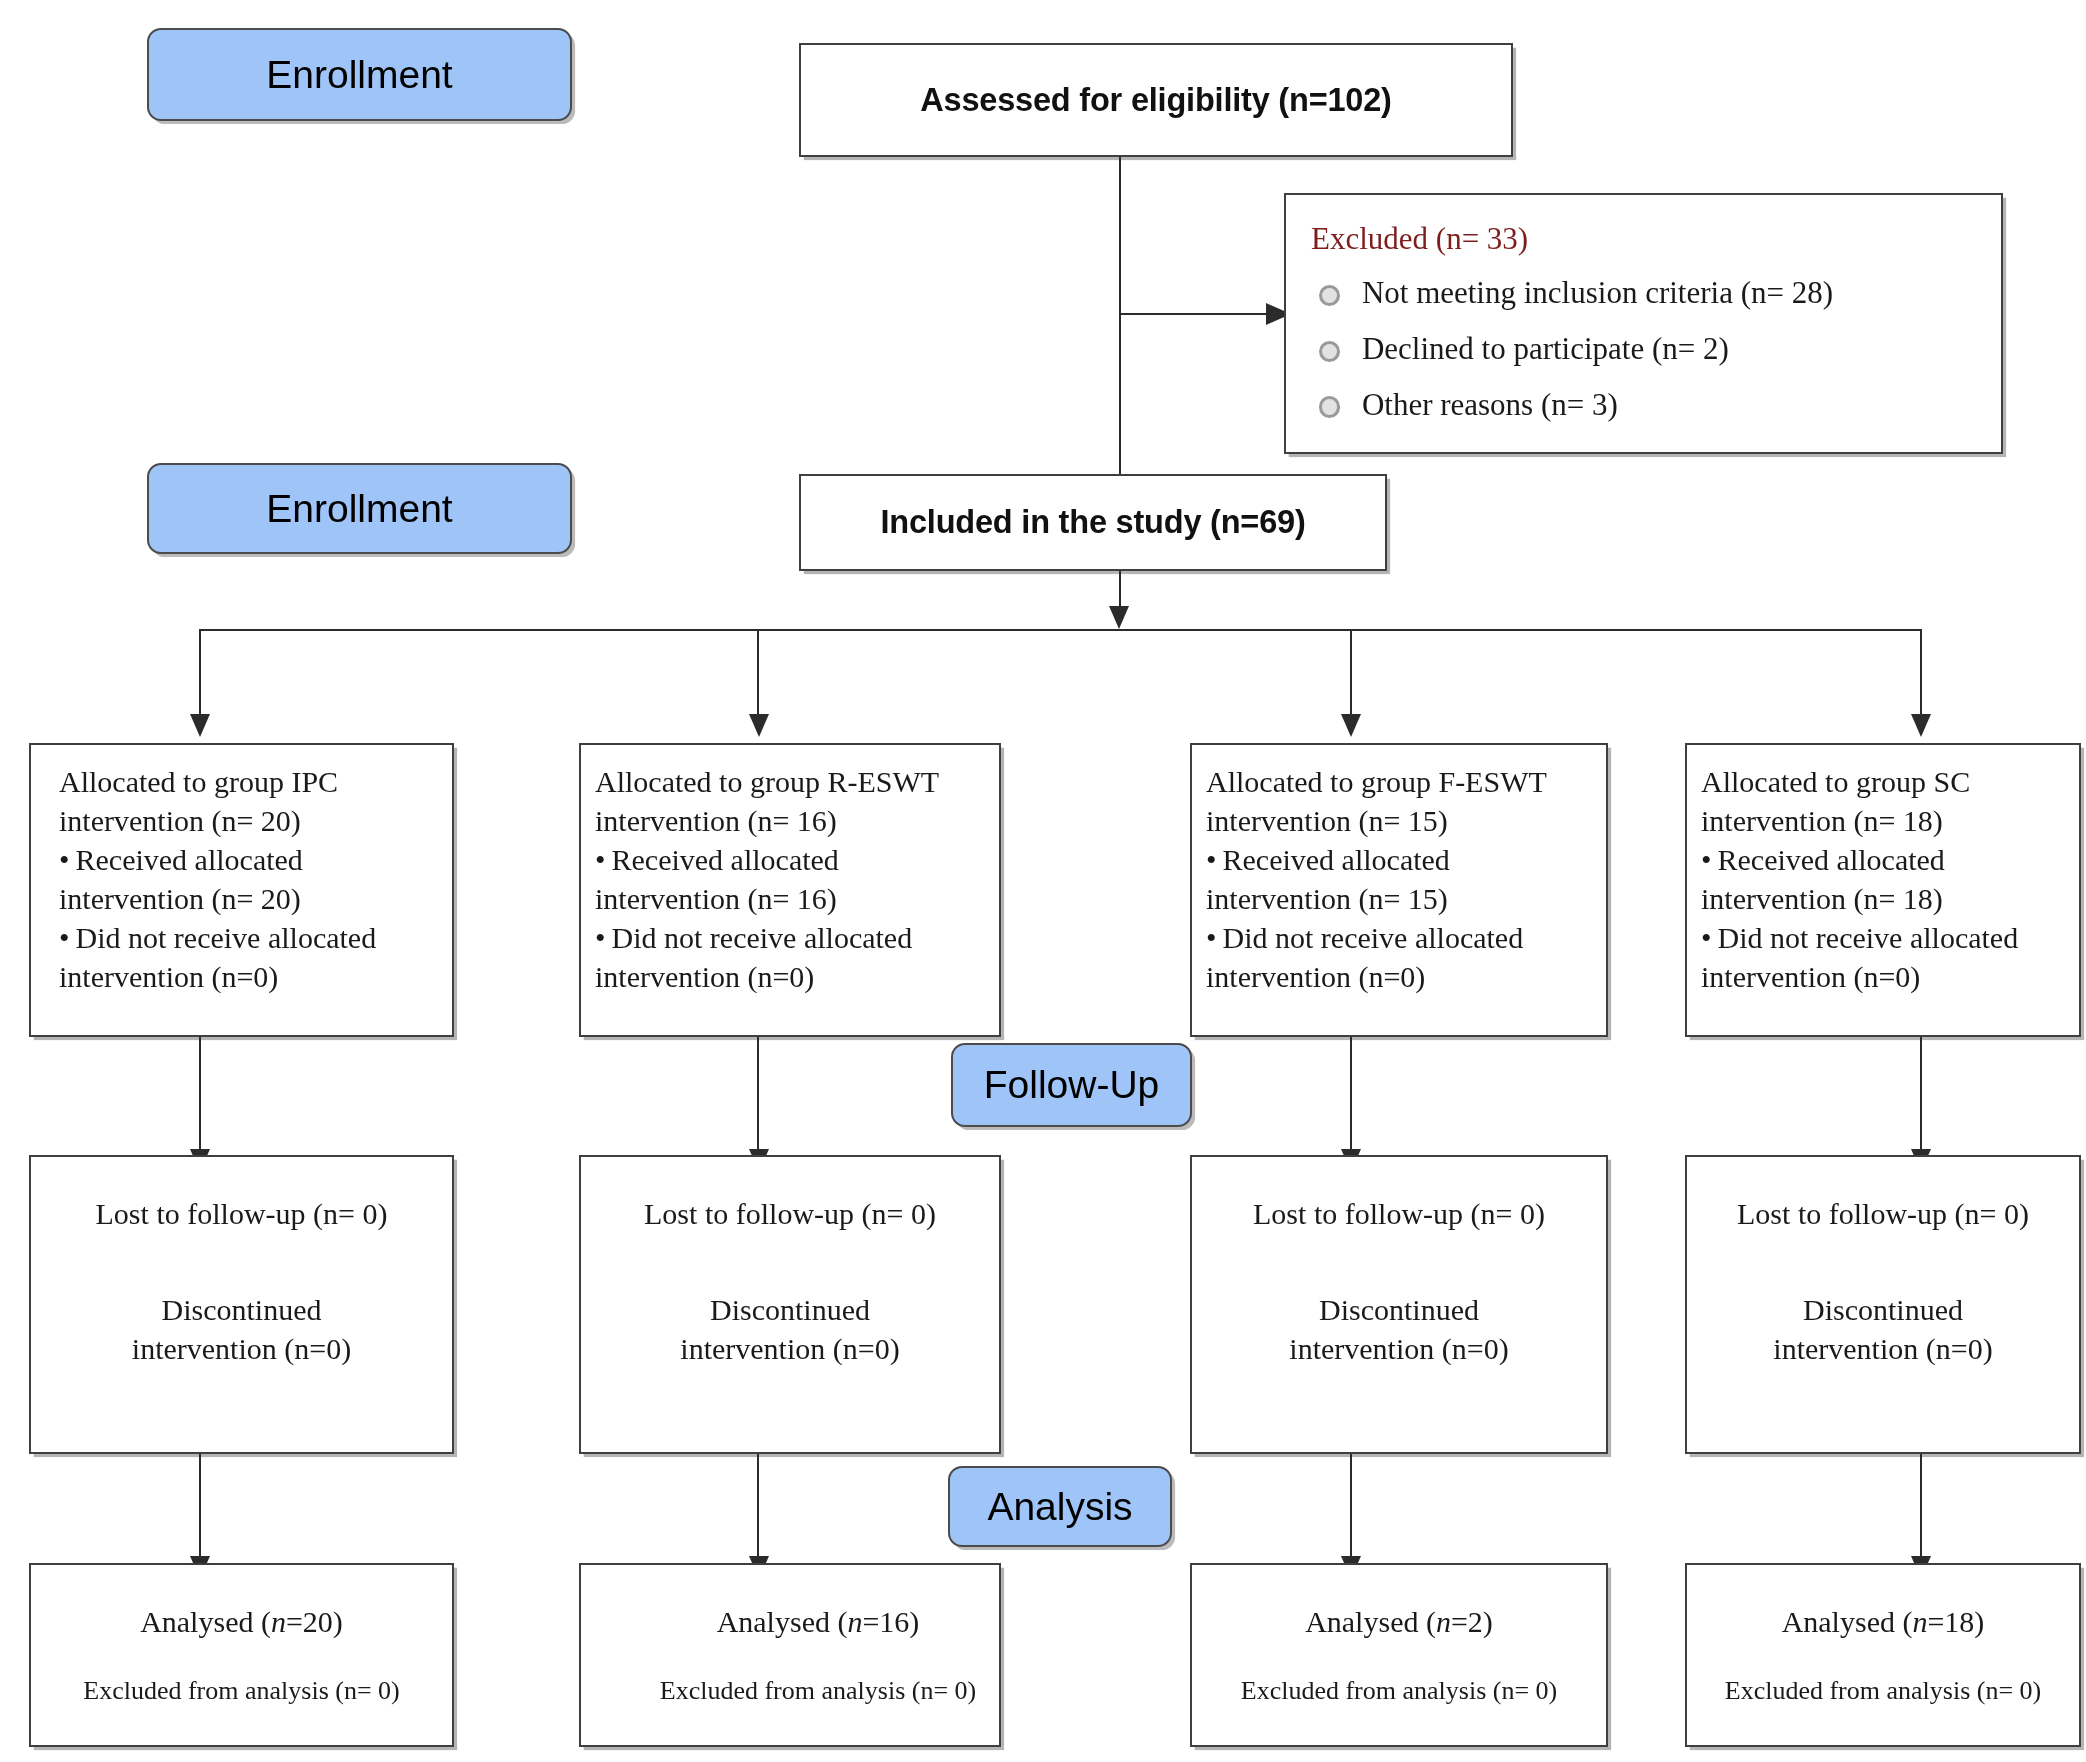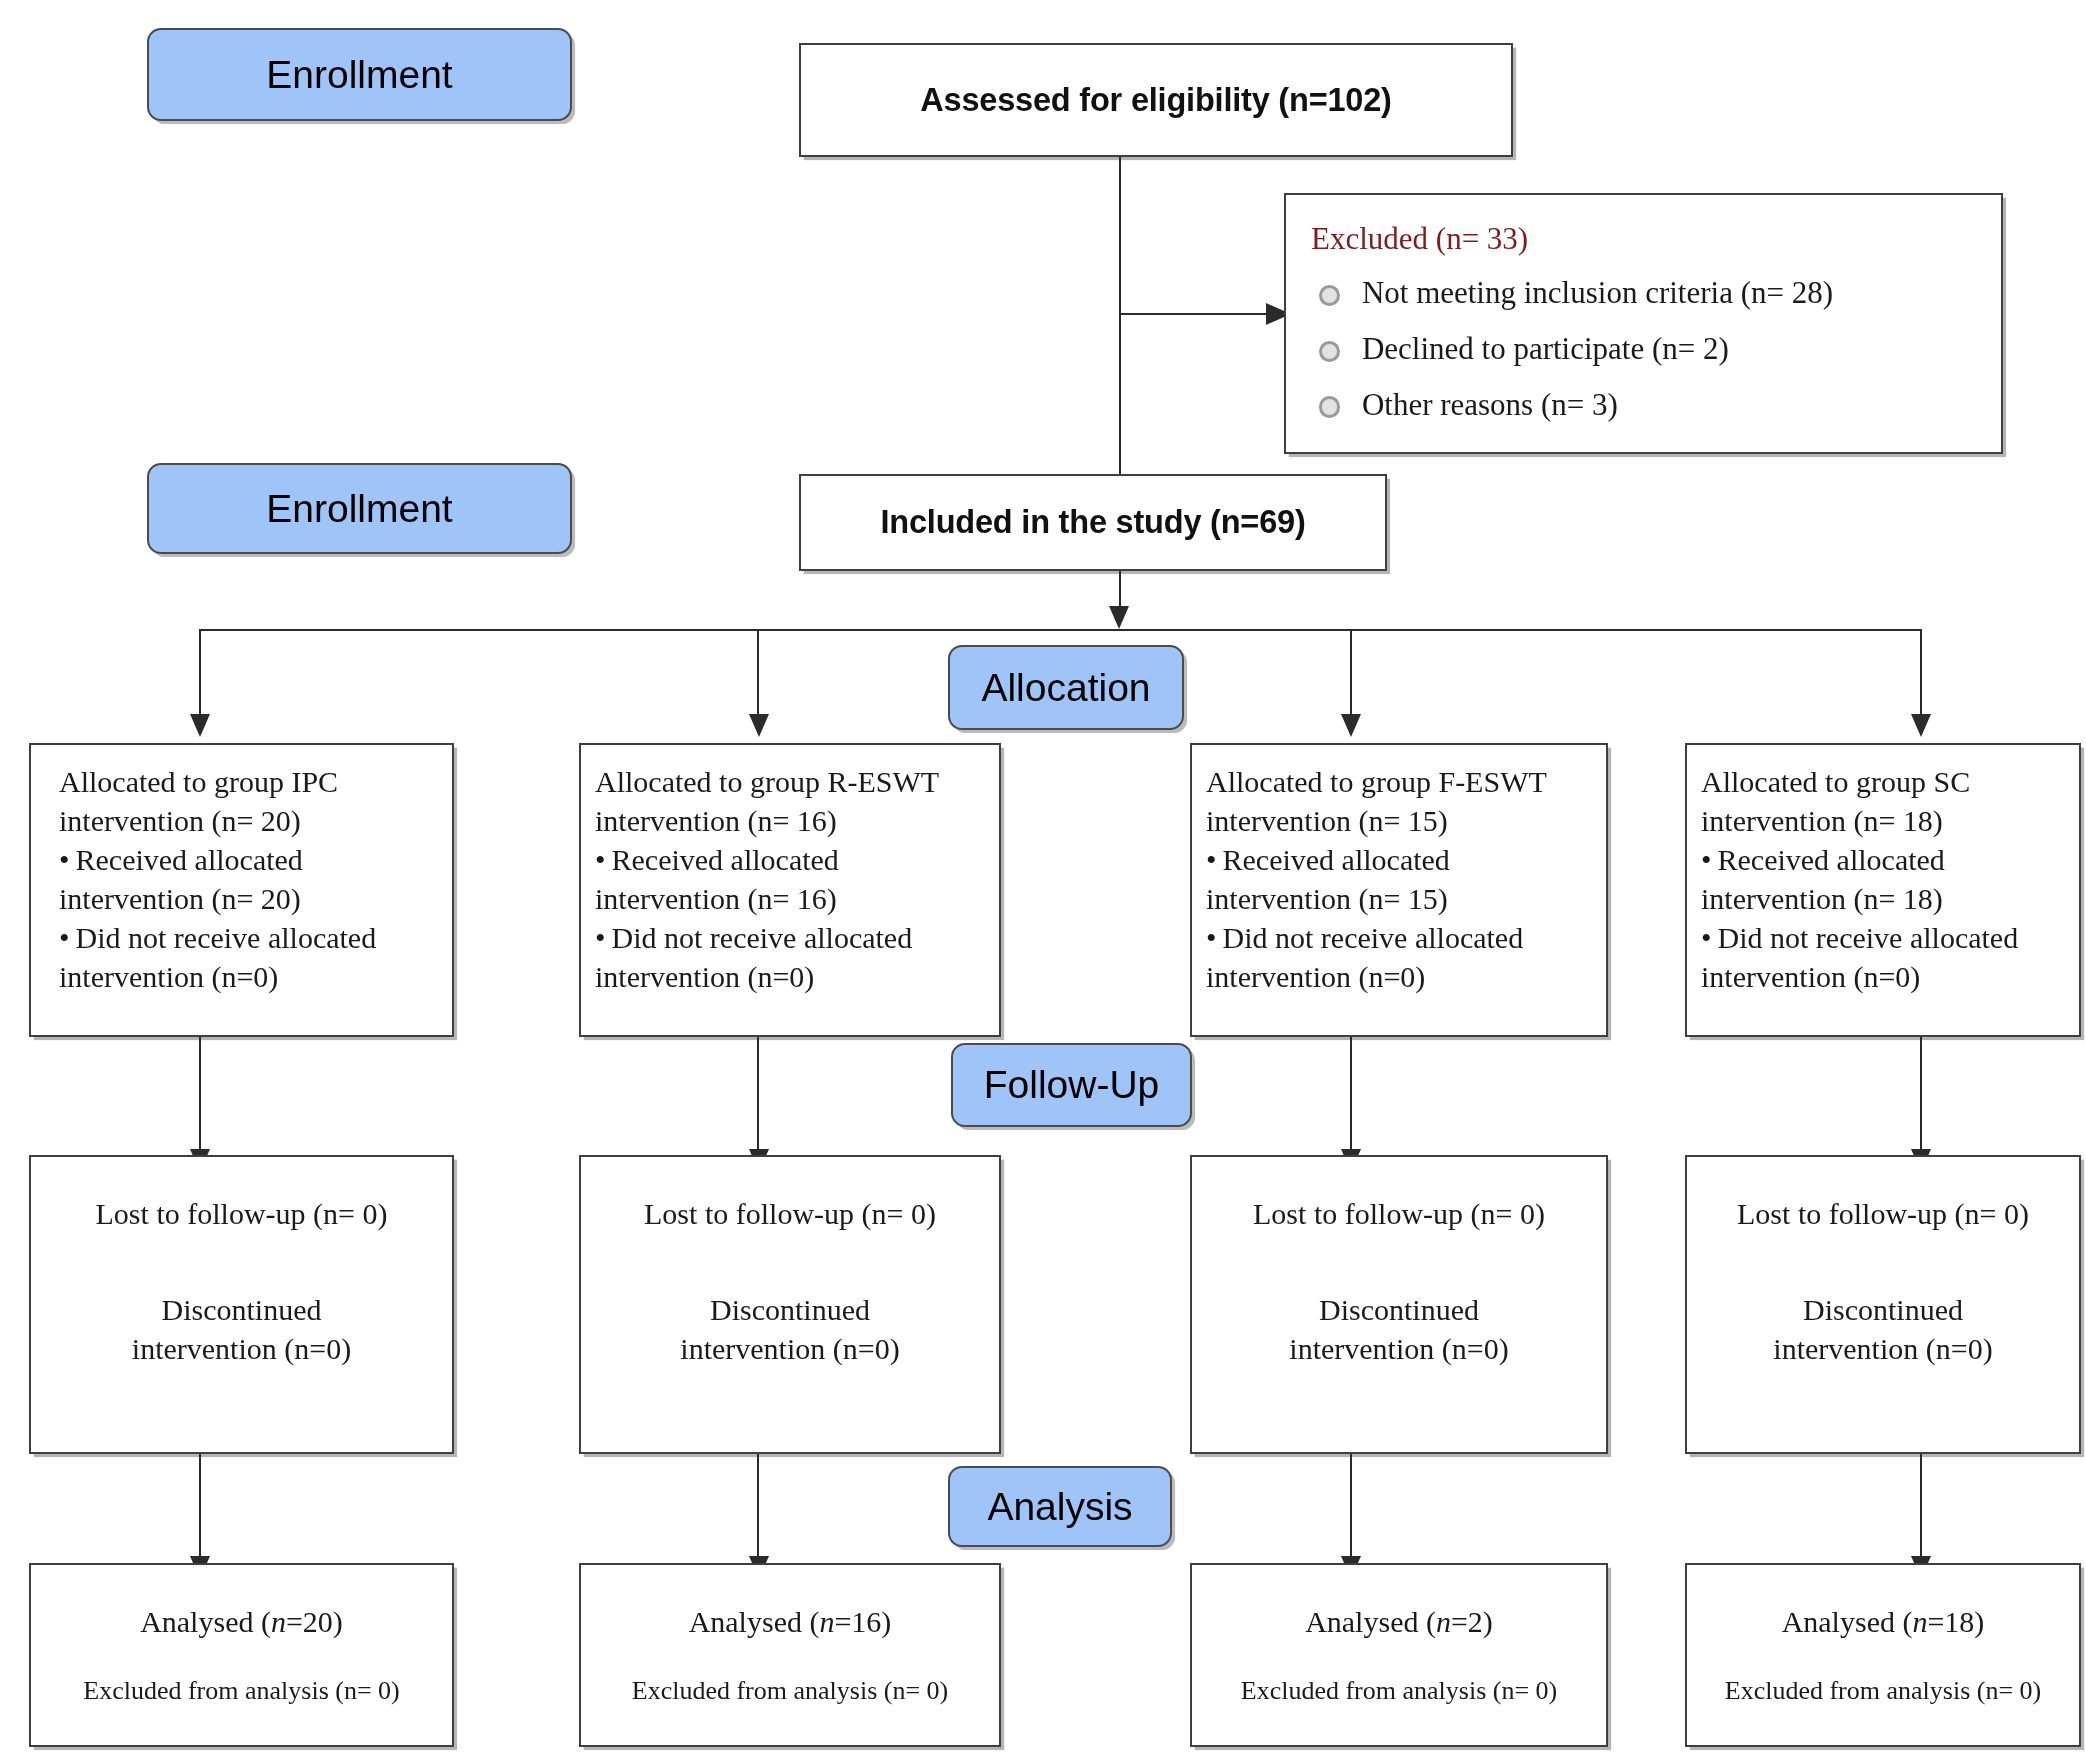--- a/index.html
+++ b/index.html
@@ -145,23 +145,20 @@
 <div id="canvas">
 
   <div class="badge" style="left:147px; top:28px; width:425px; height:93px; font-size:39px;">
     <span>Enrollment</span>
   </div>
 
   <div class="badge" style="left:147px; top:463px; width:425px; height:91px; font-size:39px;">
     <span>Enrollment</span>
   </div>
 
-  <div class="badge" style="left:948px; top:645px; width:236px; height:85px; font-size:39px;">
-    <span>Allocation</span>
-  </div>
 
   <div class="badge" style="left:951px; top:1043px; width:241px; height:84px; font-size:39px;">
     <span>Follow-Up</span>
   </div>
 
   <div class="badge" style="left:948px; top:1466px; width:224px; height:81px; font-size:39px;">
     <span>Analysis</span>
   </div>
 
   <div class="box" style="left:799px; top:43px; width:714px; height:114px;">
@@ -330,21 +327,21 @@
     <div class="box-inner" style="padding:14px 12.4px;">
       <div class="serif-line center">
         <span>Analysed (</span><span class="ital">n</span><span>=20)</span>
       </div>
       <div style="height:32.5px;"></div>
       <div class="serif-line center small">Excluded from analysis (n= 0)</div>
     </div>
   </div>
 
   <div class="box" style="left:579px; top:1563px; width:422px; height:184px;">
-    <div class="box-inner" style="padding:14px 12.4px;">
+    <div class="box-inner" style="padding:14px 12.4px;margin-left:28px;">
       <div class="serif-line center">
         <span>Analysed (</span><span class="ital">n</span><span>=16)</span>
       </div>
       <div style="height:32.5px;"></div>
       <div class="serif-line center small">Excluded from analysis (n= 0)</div>
     </div>
   </div>
 
   <div class="box" style="left:1190px; top:1563px; width:418px; height:184px;">
     <div class="box-inner" style="padding:14px 12.4px;">

